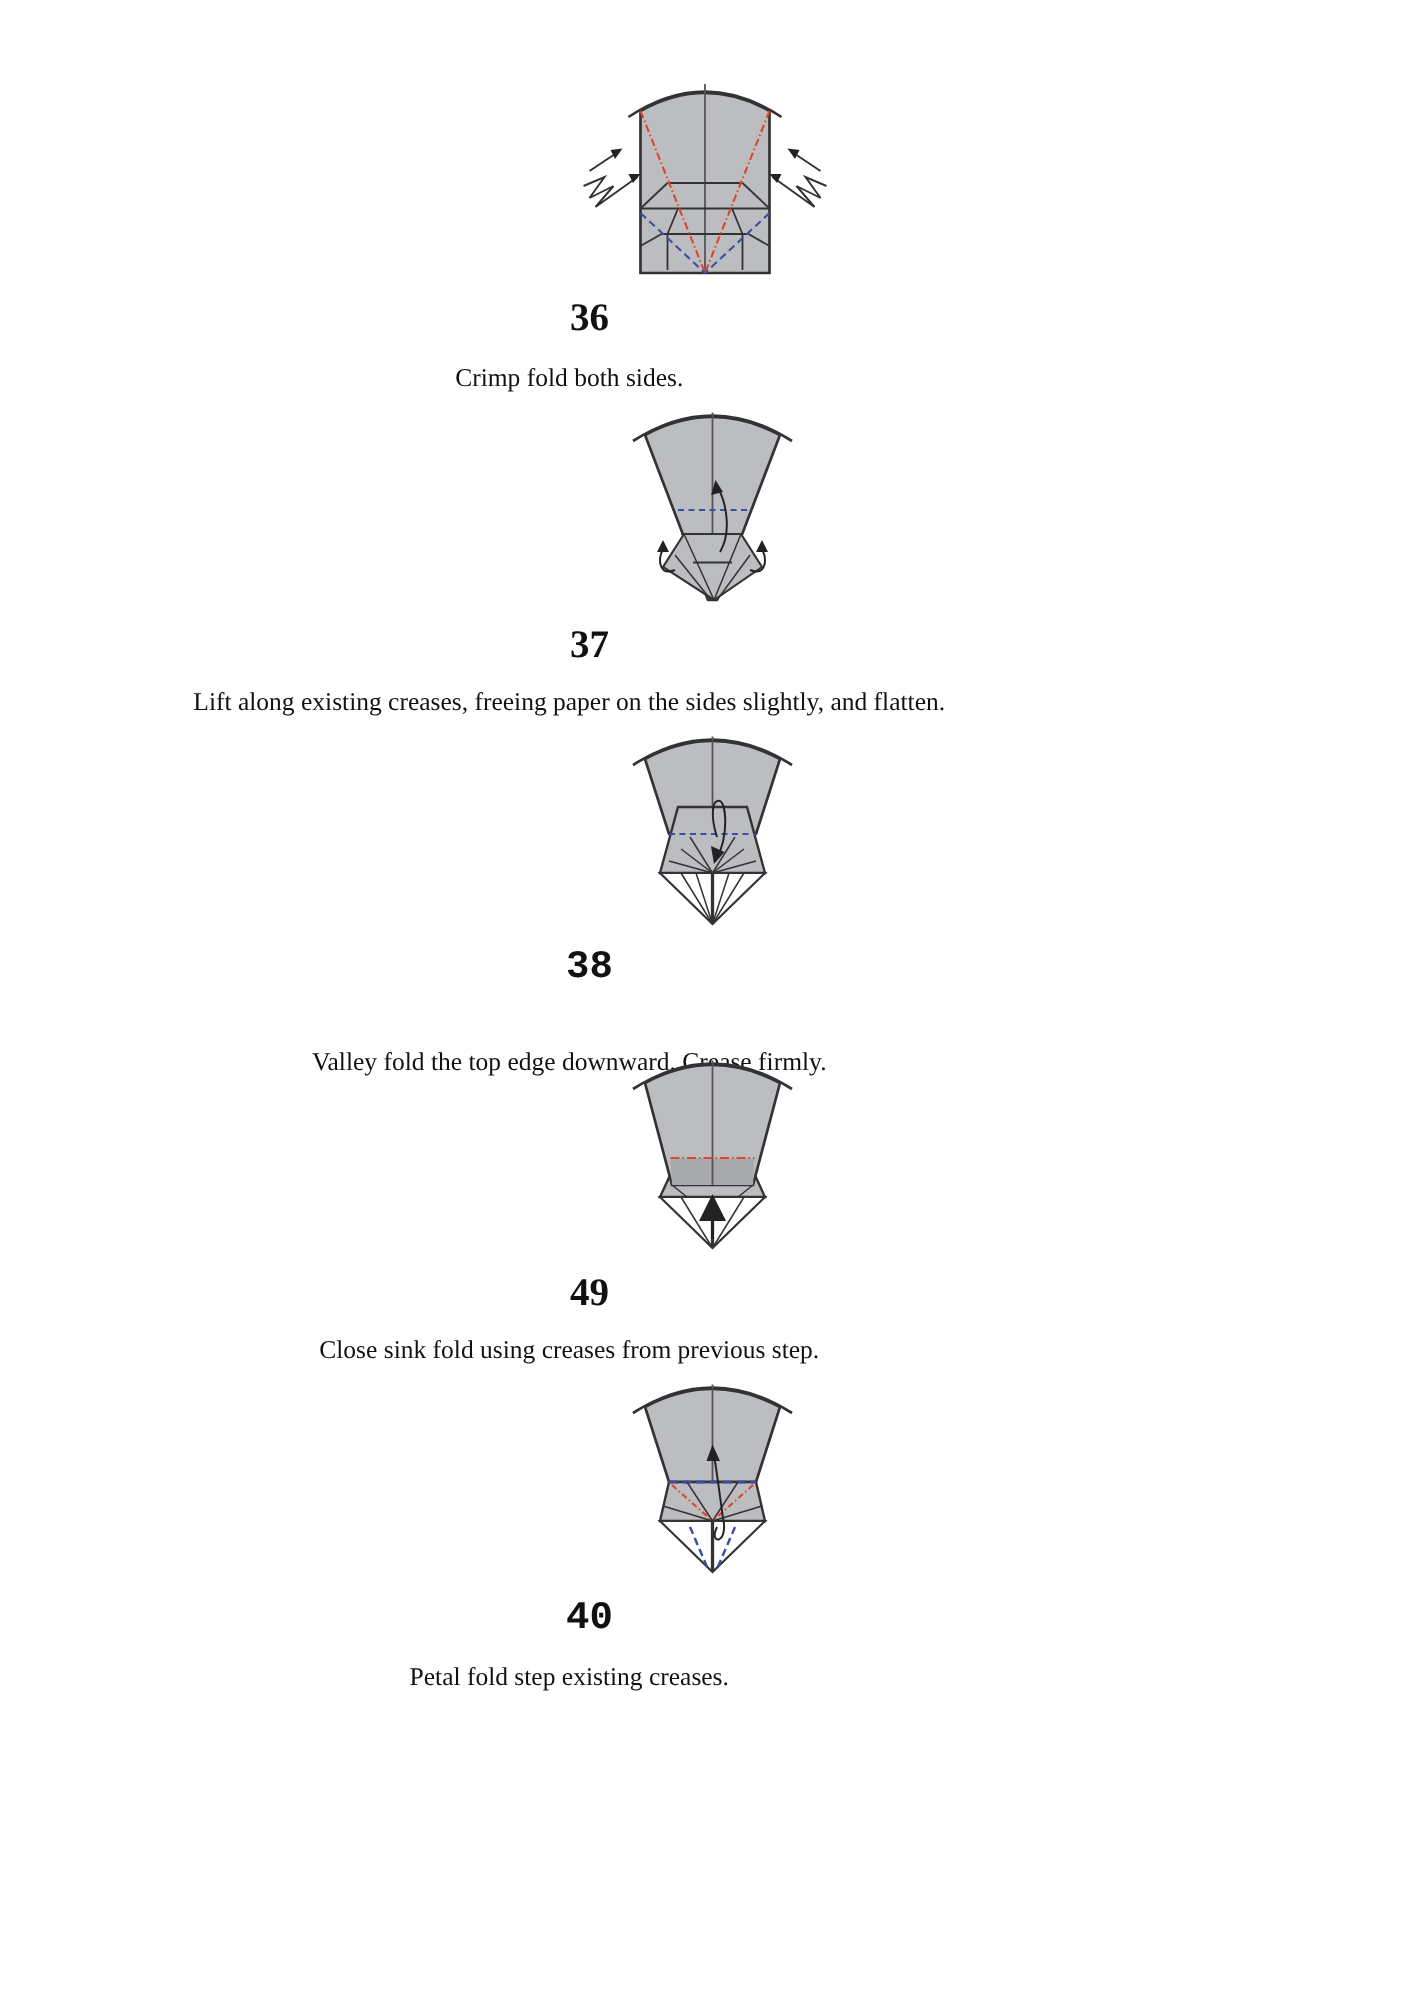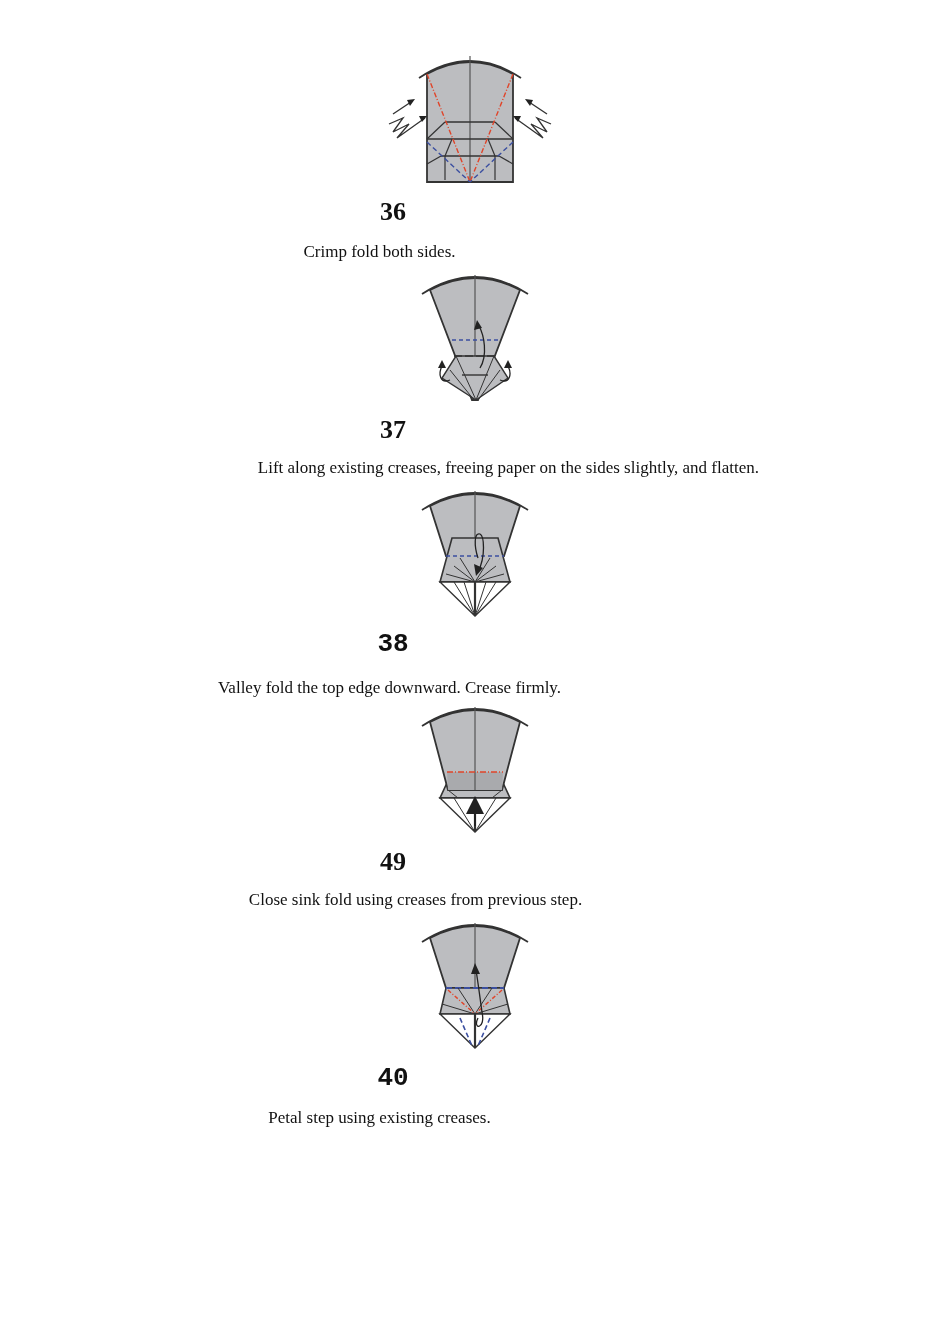--- a/index.html
+++ b/index.html
@@ -102,21 +102,21 @@
     <path d="M70,98 C78,85 74,65 69,56" fill="none" stroke="#222" stroke-width="1.3"></path>
     <polygon points="67,50 64,60 72,58" fill="#222"></polygon>
 
     <path d="M40,110 C30,114 28,104 32,96" fill="none" stroke="#222" stroke-width="1.3"></path>
     <polygon points="32,90 28,98 36,98" fill="#222"></polygon>
     <path d="M90,110 C100,114 102,104 98,96" fill="none" stroke="#222" stroke-width="1.3"></path>
     <polygon points="98,90 94,98 102,98" fill="#222"></polygon>
   </svg>
 </div>
 <div class="step-number" style="top:415px;">37</div>
-<div class="step-caption" style="top:458px;text-align:right;">Lift along existing creases, freeing paper on the sides slightly, and flatten.</div>
+<div class="step-caption" style="top:458px;">Lift along existing creases, freeing paper on the sides slightly, and flatten.</div>
 
 <div class="diagram" style="top:486px;">
   <svg width="130" height="140" viewBox="0 0 130 140">
     <path d="M20,20 Q65,-4 110,20 L94,70 L36,70 Z" fill="#bcbdc0" stroke="#333" stroke-width="1.8"></path>
     <path d="M12,24 Q65,-10 118,24" fill="none" stroke="#333" stroke-width="1.8"></path>
     <line x1="65" y1="5" x2="65" y2="130" stroke="#555" stroke-width="1.2"></line>
     <polygon points="42,52 88,52 100,96 30,96" fill="#bcbdc0" stroke="#333" stroke-width="1.6"></polygon>
     <line x1="30" y1="96" x2="100" y2="96" stroke="#333" stroke-width="1.4"></line>
     <line x1="36" y1="70" x2="94" y2="70" stroke="#3b4fa0" stroke-width="1.4" stroke-dasharray="4,3"></line>
     <line x1="44" y1="80" x2="65" y2="96" stroke="#333" stroke-width="1"></line>
@@ -131,21 +131,21 @@
     <line x1="54" y1="96" x2="65" y2="130" stroke="#333" stroke-width="1"></line>
     <line x1="76" y1="96" x2="65" y2="130" stroke="#333" stroke-width="1"></line>
     <line x1="86" y1="96" x2="65" y2="130" stroke="#333" stroke-width="1"></line>
     <line x1="65" y1="96" x2="65" y2="130" stroke="#333" stroke-width="2.2"></line>
 
     <path d="M68,86 C76,70 74,50 70,48 C64,46 64,60 68,72" fill="none" stroke="#222" stroke-width="1.3"></path>
     <polygon points="66,90 64,78 73,82" fill="#222"></polygon>
   </svg>
 </div>
 <div class="step-number" style="top:629px;font-family:Liberation Mono, monospace;">38</div>
-<div class="step-caption" style="top:678px;padding-left:10px;">Valley fold the top edge downward. Crease firmly.</div>
+<div class="step-caption" style="top:698px;">Valley fold the top edge downward. Crease firmly.</div>
 
 <div class="diagram" style="top:702px;">
   <svg width="130" height="140" viewBox="0 0 130 140">
     <polygon points="42,70 88,70 100,96 30,96" fill="#bcbdc0" stroke="#333" stroke-width="1.6"></polygon>
     <path d="M20,20 Q65,-4 110,20 L92,88 L38,88 Z" fill="#bcbdc0" stroke="#333" stroke-width="1.8"></path>
     <path d="M37,70 L93,70 L92,88 L38,88 Z" fill="#a9aaad" stroke="none"></path>
     <path d="M12,24 Q65,-10 118,24" fill="none" stroke="#333" stroke-width="1.8"></path>
     <line x1="65" y1="5" x2="65" y2="88" stroke="#555" stroke-width="1.2"></line>
     <line x1="37" y1="70" x2="93" y2="70" stroke="#e0452a" stroke-width="1.4" stroke-dasharray="6,2,1,2"></line>
     <line x1="30" y1="96" x2="100" y2="96" stroke="#333" stroke-width="1.4"></line>
@@ -155,21 +155,21 @@
     <polygon points="30,96 100,96 65,130" fill="#ffffff" stroke="#333" stroke-width="1.4"></polygon>
     <line x1="44" y1="96" x2="65" y2="130" stroke="#333" stroke-width="1"></line>
     <line x1="86" y1="96" x2="65" y2="130" stroke="#333" stroke-width="1"></line>
     <line x1="65" y1="96" x2="65" y2="130" stroke="#333" stroke-width="2.2"></line>
 
     <polygon points="65,94 56,112 74,112" fill="#222"></polygon>
     <line x1="65" y1="112" x2="65" y2="124" stroke="#222" stroke-width="2"></line>
   </svg>
 </div>
 <div class="step-number" style="top:847px;">49</div>
-<div class="step-caption" style="top:890px;padding-left:36px;">Close sink fold using creases from previous step.</div>
+<div class="step-caption" style="top:890px;">Close sink fold using creases from previous step.</div>
 
 <div class="diagram" style="top:918px;">
   <svg width="130" height="140" viewBox="0 0 130 140">
     <path d="M20,20 Q65,-4 110,20 L94,70 L36,70 Z" fill="#bcbdc0" stroke="#333" stroke-width="1.8"></path>
     <path d="M12,24 Q65,-10 118,24" fill="none" stroke="#333" stroke-width="1.8"></path>
     <line x1="65" y1="5" x2="65" y2="96" stroke="#555" stroke-width="1.2"></line>
     <polygon points="36,70 94,70 100,96 30,96" fill="#bcbdc0" stroke="#333" stroke-width="1.6"></polygon>
     <line x1="36" y1="70" x2="94" y2="70" stroke="#3b4fa0" stroke-width="2" stroke-dasharray="6,3"></line>
     <line x1="48" y1="70" x2="65" y2="96" stroke="#333" stroke-width="1"></line>
     <line x1="82" y1="70" x2="65" y2="96" stroke="#333" stroke-width="1"></line>
@@ -181,13 +181,13 @@
     <polygon points="30,96 100,96 65,130" fill="#ffffff" stroke="#333" stroke-width="1.4"></polygon>
     <line x1="65" y1="96" x2="65" y2="130" stroke="#333" stroke-width="2.2"></line>
     <line x1="50" y1="100" x2="62" y2="128" stroke="#3b4fa0" stroke-width="1.6" stroke-dasharray="5,3"></line>
     <line x1="80" y1="100" x2="68" y2="128" stroke="#3b4fa0" stroke-width="1.6" stroke-dasharray="5,3"></line>
 
     <path d="M68,100 C62,112 76,112 72,94 C70,80 68,64 66,52" fill="none" stroke="#222" stroke-width="1.3"></path>
     <polygon points="65,45 61,56 70,56" fill="#222"></polygon>
   </svg>
 </div>
 <div class="step-number" style="top:1063px;font-family:Liberation Mono, monospace;">40</div>
-<div class="step-caption" style="top:1108px;">Petal step using existing creases.</div>
+<div class="step-caption" style="top:1108px;">Petal fold step existing creases.</div>
 
 </body></html>

